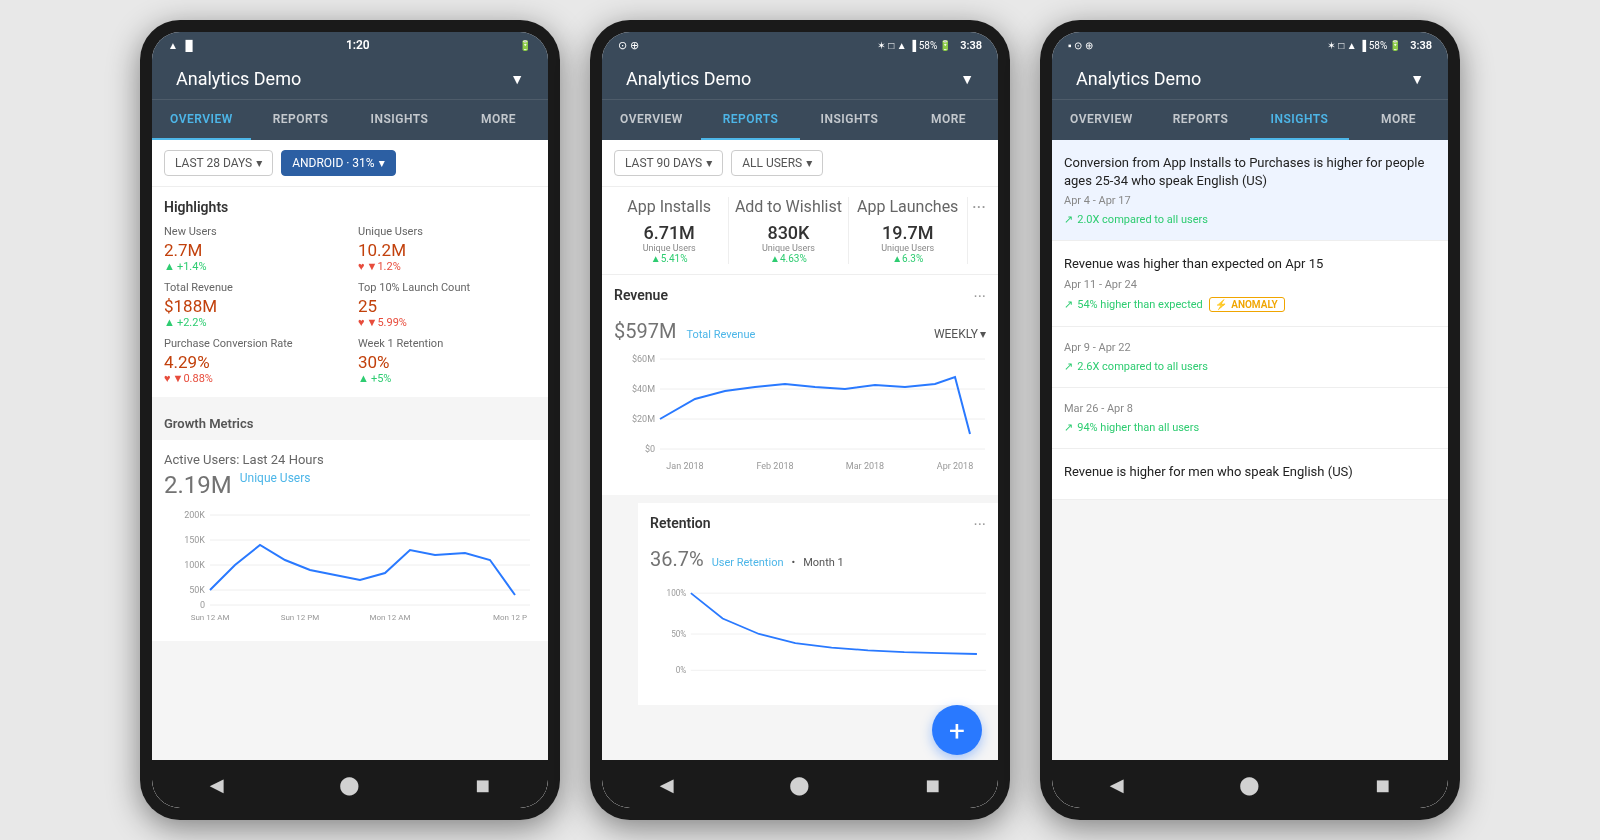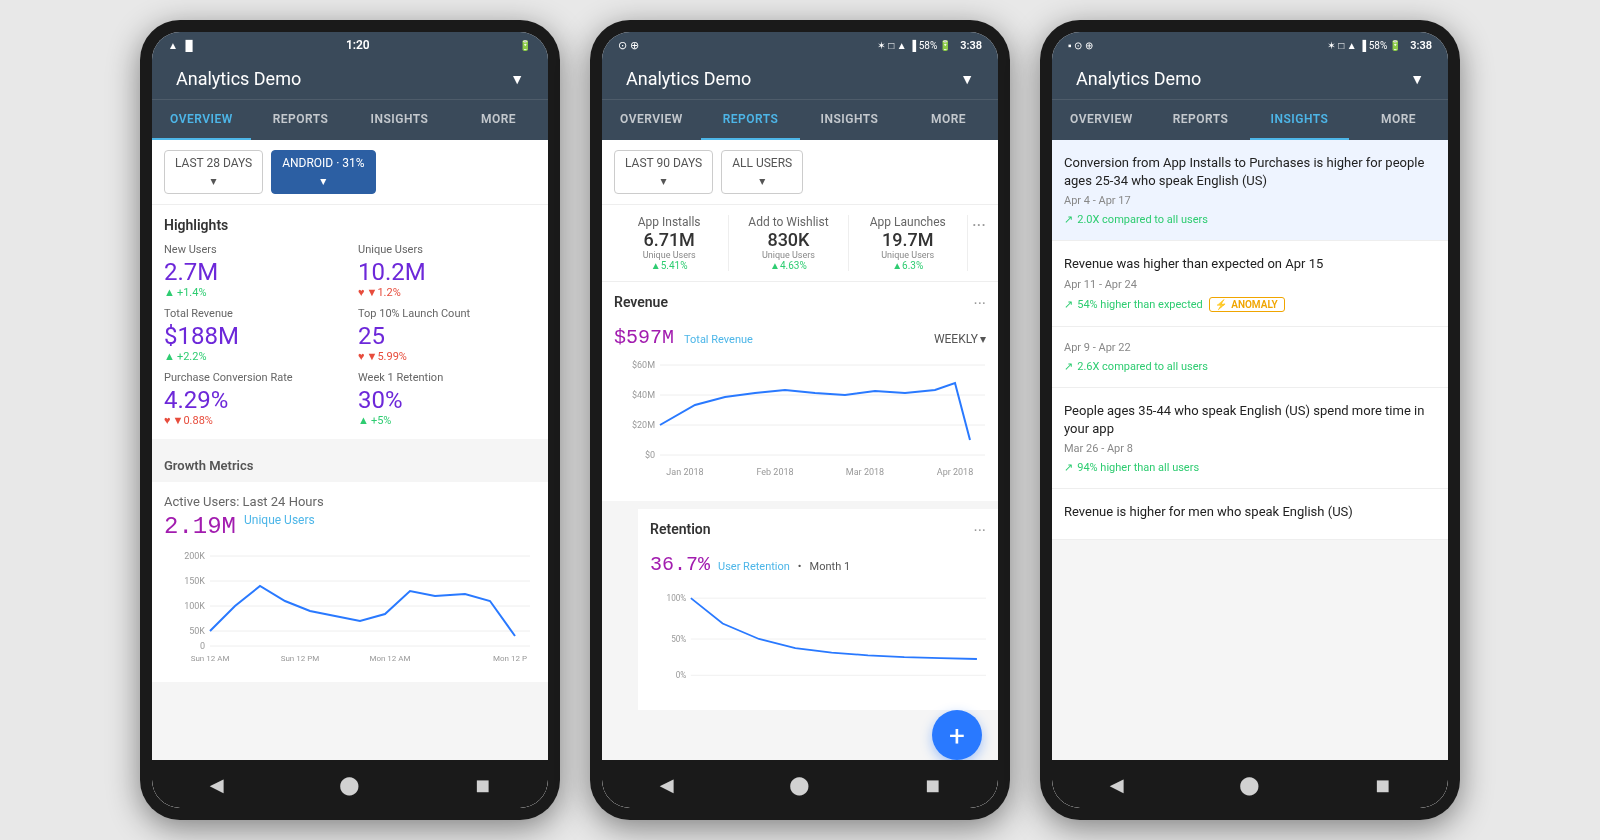--- a/index.html
+++ b/index.html
@@ -132,21 +132,20 @@
       border: 1px solid #ccc;
       border-radius: 4px;
       padding: 5px 10px;
       font-size: 12px;
       color: #555;
       display: flex;
       align-items: center;
       gap: 4px;
       background: #fff;
       cursor: pointer;
-      flex-direction: column;
     }
     .filter-pill.blue {
       background: #2c5fa3;
       color: #fff;
       border-color: #2c5fa3;
     }
 
     
     .section {
       background: #fff;
@@ -169,23 +168,23 @@
     .highlight-item {
       display: flex;
       flex-direction: column;
     }
     .highlight-label {
       font-size: 11px;
       color: #666;
       margin-bottom: 2px;
     }
     .highlight-value {
-      font-size: 24px;
+      font-size: 17px;
       font-weight: 400;
-      color: #6d28d9;
+      color: #c2410c;
     }
     .highlight-change {
       font-size: 11px;
       display: flex;
       align-items: center;
       gap: 2px;
     }
     .highlight-change.up { color: #2ecc71; }
     .highlight-change.down { color: #e74c3c; }
 
@@ -196,23 +195,22 @@
       padding: 12px;
     }
     .chart-title {
       font-size: 13px;
       color: #666;
       margin-bottom: 4px;
     }
     .chart-value {
       font-size: 24px;
       font-weight: 400;
-      color: #a21caf;
+      color: #737373;
       margin-bottom: 2px;
-      font-family: Liberation Mono, monospace;
     }
     .chart-link {
       color: #4db6e8;
       font-size: 12px;
     }
 
     
     .chart-svg {
       width: 100%;
     }
@@ -243,23 +241,23 @@
       align-items: flex-start;
     }
     .stat-col {
       flex: 1;
       text-align: center;
       border-right: 1px solid #eee;
       padding: 0 4px;
     }
     .stat-col:last-child { border-right: none; }
     .stat-col-label {
-      font-size: 12px;
+      font-size: 16px;
       color: #666;
-      margin-bottom: 0;
+      margin-bottom: 6px;
     }
     .stat-col-value {
       font-size: 18px;
       font-weight: 500;
       color: #333;
     }
     .stat-col-sub {
       font-size: 9px;
       color: #888;
     }
@@ -677,21 +675,20 @@
 
       <div class="insight-item">
         <div class="insight-date">Apr 9 - Apr 22</div>
         <div class="insight-metric">
           <span>↗</span>
           <span>2.6X compared to all users</span>
         </div>
       </div>
 
       <div class="insight-item">
-        <div class="insight-title">People ages 35-44 who speak English (US) spend more time in your app</div>
         <div class="insight-date">Mar 26 - Apr 8</div>
         <div class="insight-metric">
           <span>↗</span>
           <span>94% higher than all users</span>
         </div>
       </div>
 
       <div class="insight-item">
         <div class="insight-title">Revenue is higher for men who speak English (US)</div>
       </div>

